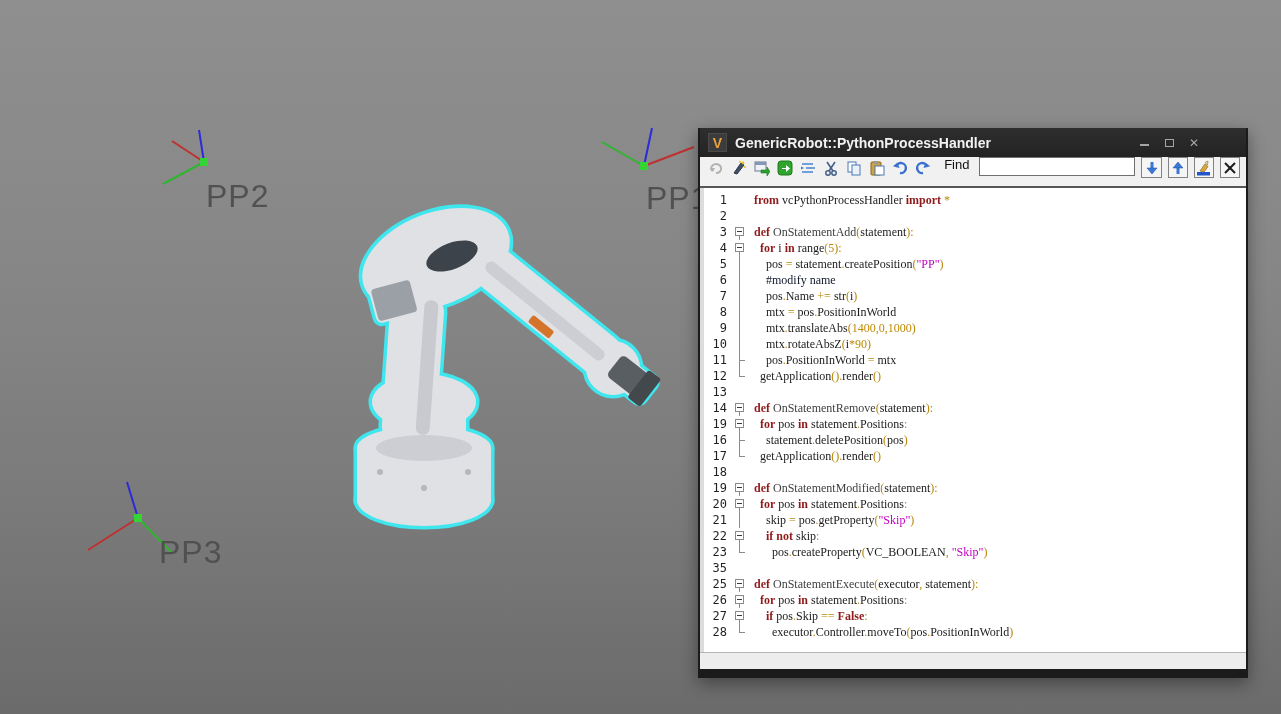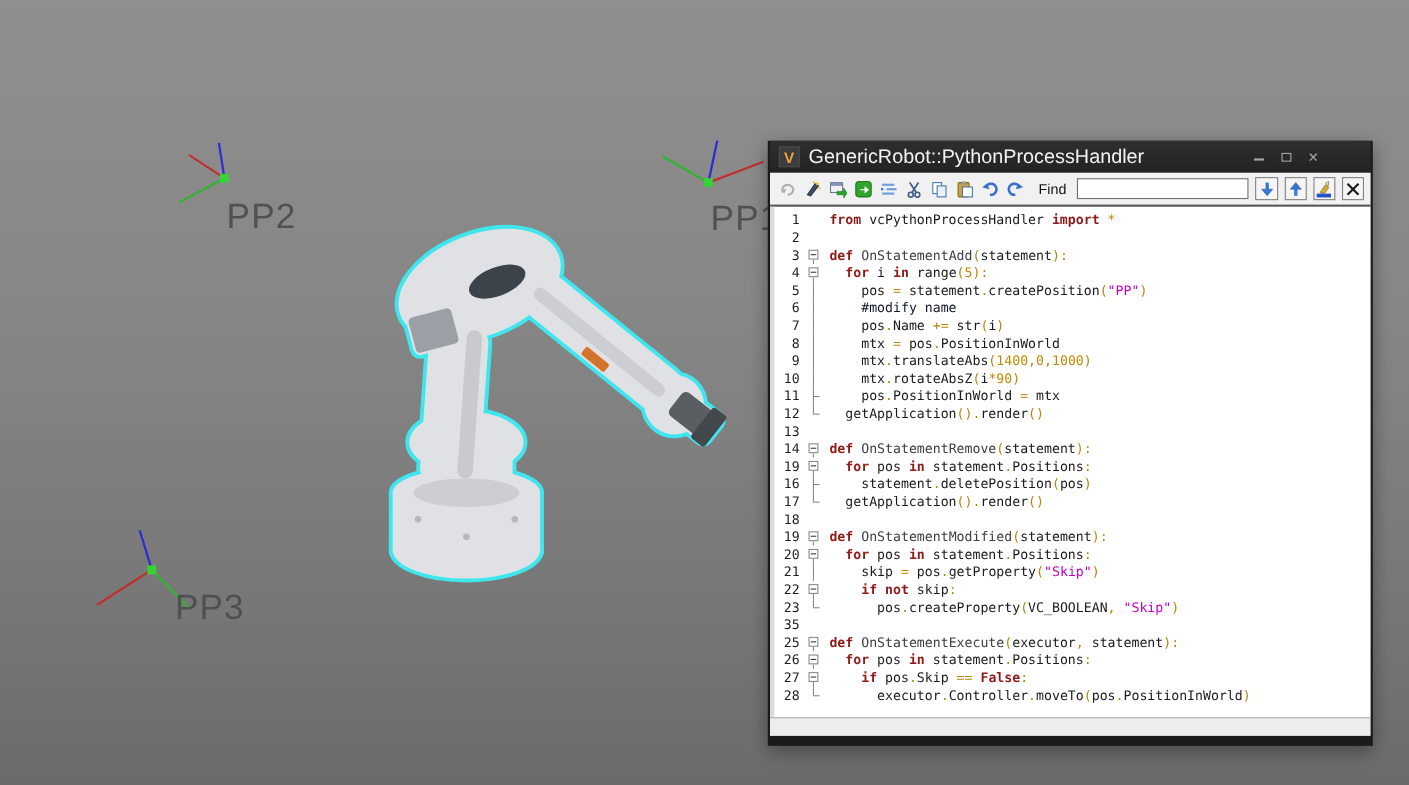--- a/index.html
+++ b/index.html
@@ -13,28 +13,28 @@
 
   
   #code-window { position:absolute; left:698px; top:128px; width:550px; height:550px;
                  background:#1b1b1b; padding:0 2px 9px 2px;
                  box-shadow:0 5px 16px rgba(0,0,0,.40); display:flex; flex-direction:column; }
   #title-bar { height:29px; flex:none; background:linear-gradient(180deg,#2e2e2e,#232323);
                display:flex; align-items:center; padding:0 8px; }
   #app-logo { width:19px; height:19px; background:#3c3c3c; border:1px solid #4a4a4a;
               display:flex; align-items:center; justify-content:center;
               color:#e8a33d; font-weight:bold; font-size:14px; margin-right:8px; }
-  #title-text { color:#f2f2f2; font-size:18px; font-weight:normal; }
+  #title-text { color:#f2f2f2; font-size:14px; font-weight:bold; }
   #win-controls { margin-left:auto; margin-right:38px; display:flex; gap:13px; align-items:center; }
   .win-btn { color:#a6a6a6; font-size:12px; width:12px; text-align:center; cursor:default; }
   .min-glyph { display:inline-block; width:9px; height:2px; background:#a6a6a6; margin-bottom:1px; }
   .max-glyph { display:inline-block; width:9px; height:8px; border:1px solid #a6a6a6; }
 
   #toolbar { height:31px; flex:none; background:#f1f1f1; border-bottom:2px solid #565656;
-             display:flex; align-items:center; padding:0 6px; gap:4px; }
+             display:flex; padding:0 6px; gap:4px; }
   .tb-icon { width:22px; height:22px; display:flex; align-items:center; justify-content:center; }
   .tb-icon svg { display:block; }
   #find-label { font-size:13px; color:#111; margin:0 6px 0 8px; }
   #find-input { width:156px; height:19px; border:1px solid #6f6f6f; background:#fff;
                 font-size:12px; padding:0 3px; outline:none; }
   .find-btn { width:23px; height:21px; border:1px solid #828282; background:#f5f5f5;
               display:flex; align-items:center; justify-content:center; margin-left:2px; }
 
   
   #editor { flex:1; background:#ffffff; border-left:4px solid #dcdcdc; overflow:hidden;
@@ -42,21 +42,21 @@
   .cl { display:flex; height:16px; line-height:16px; white-space:pre; }
   .ln { width:28px; flex:none; text-align:right; padding-right:5px; color:#1f1f1f; }
   .fold { width:15px; flex:none; position:relative; }
   .fold-line::before,.fold-tick::before { content:''; position:absolute; left:7px; top:0; bottom:0; width:1px; background:#8a8a8a; }
   .fold-end::before  { content:''; position:absolute; left:7px; top:0; height:8px; width:1px; background:#8a8a8a; }
   .fold-tick::after,.fold-end::after { content:''; position:absolute; left:7px; top:8px; width:6px; height:1px; background:#8a8a8a; }
   .fold-box .fbox { position:absolute; left:3px; top:3px; width:9px; height:9px;
                     border:1px solid #8a8a8a; background:#fff; }
   .fold-box .fbox::after { content:''; display:block; width:5px; height:1px; background:#3a3a3a; margin:3px auto 0; }
   .fold-box::before { content:''; position:absolute; left:7px; top:12px; bottom:0; width:1px; background:#8a8a8a; }
-  .txt { padding-left:7px; }
+  .txt { padding-left:7px;font-family:Liberation Serif, serif; }
   .tk-kw  { color:#8f1a1a; font-weight:bold; }
   .tk-fn  { color:#404040; }
   .tk-cm  { color:#0f172a; }
   .tk-str { color:#c400c4; }
   .tk-num { color:#c08a00; }
   .tk-op  { color:#b8860b; }
   .tk-pl  { color:#1b1b1b; }
 
   #win-bottom-strip { height:17px; flex:none; background:#ededed; border-top:1px solid #b5b5b5; }
 </style>

